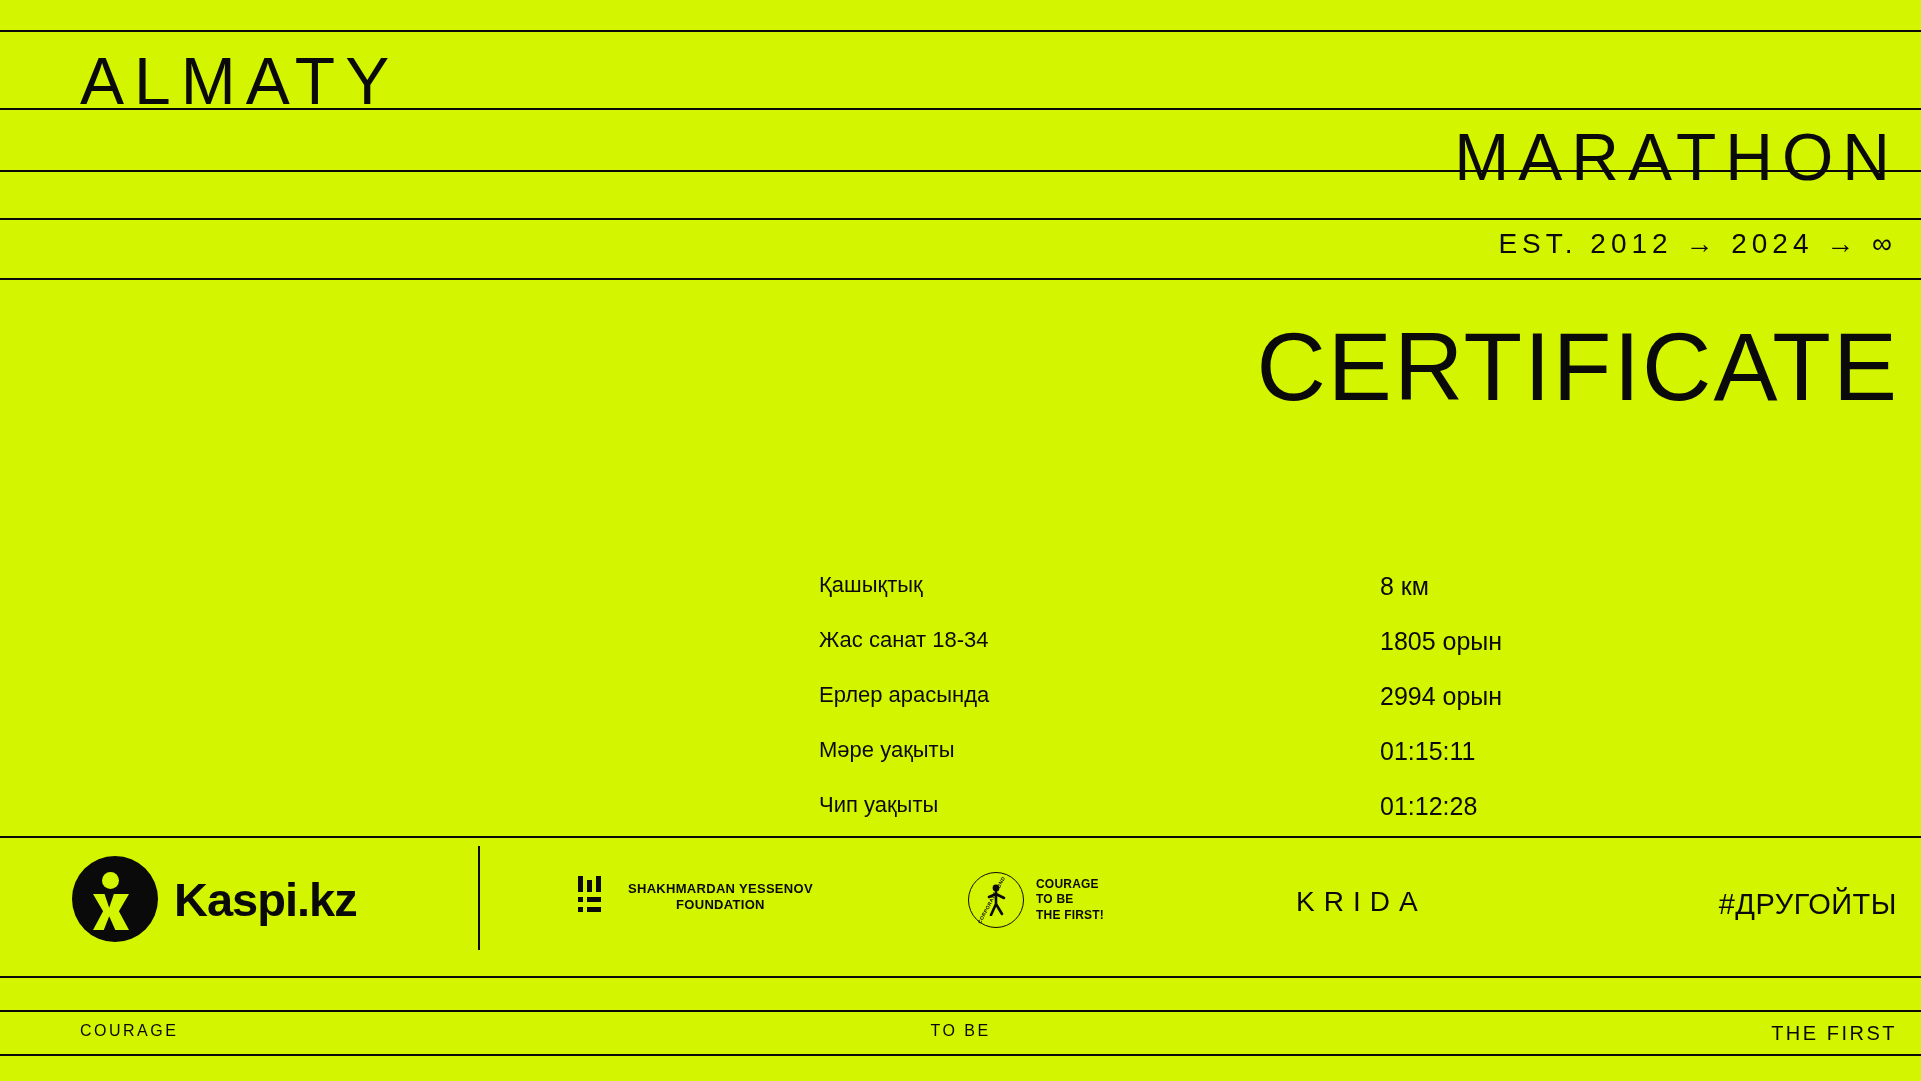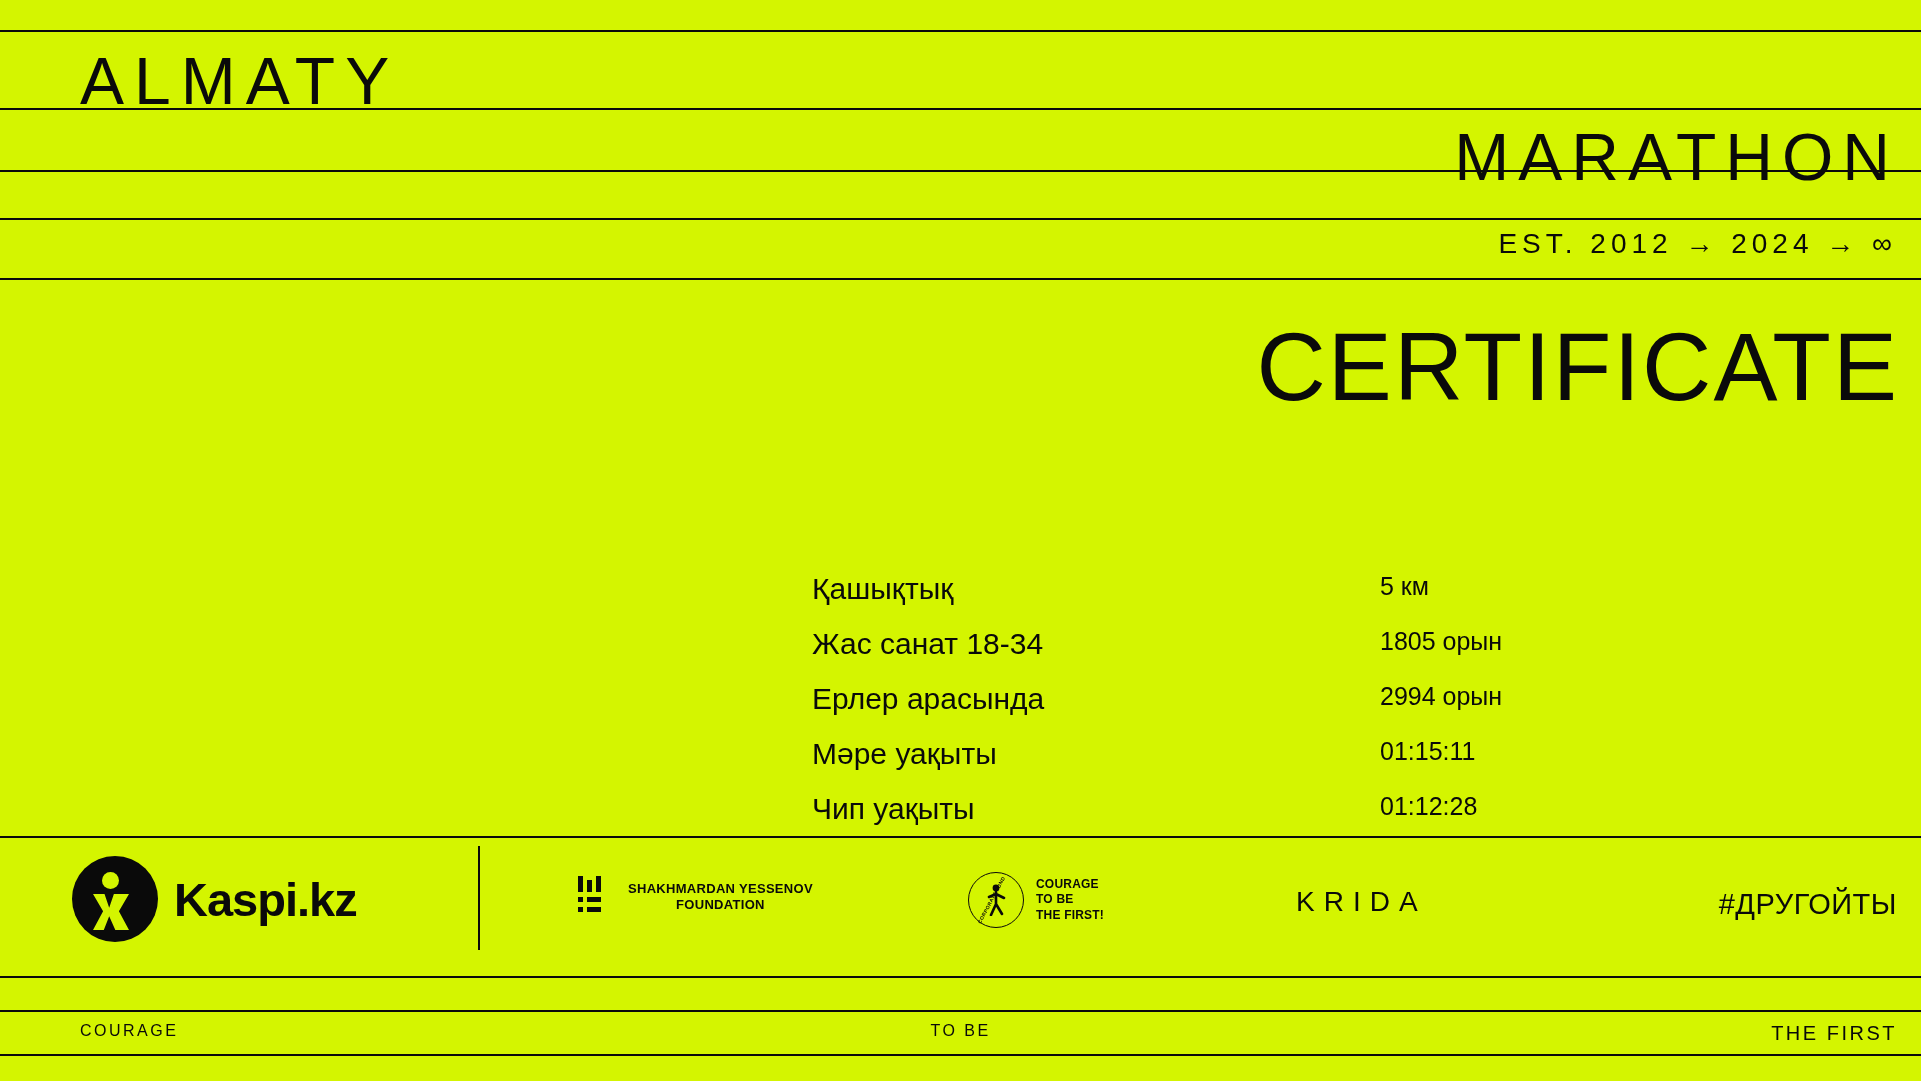--- a/index.html
+++ b/index.html
@@ -100,23 +100,23 @@
     left: 812px;
     top: 572px;
     width: 800px;
   }
   .result-row {
     position: relative;
     height: 55px;
   }
   .result-label {
     position: absolute;
-    left: 0;
+    left: 7px;
     top: 0;
-    font-size: 30px;
+    font-size: 22px;
     white-space: nowrap;
   }
   .result-value {
     position: absolute;
     left: 568px;
     top: 0;
     font-size: 25px;
     white-space: nowrap;
   }
 
@@ -318,21 +318,21 @@
     <div class="word-marathon">MARATHON</div>
     <div class="est-line">EST. 2012 → 2024 → ∞</div>
   </div>
 
   <div class="cert-title">CERTIFICATE</div>
 
 
   <div class="results">
     <div class="result-row">
       <div class="result-label">Қашықтық</div>
-      <div class="result-value">5 км</div>
+      <div class="result-value">8 км</div>
     </div>
     <div class="result-row">
       <div class="result-label">Жас санат 18-34</div>
       <div class="result-value">1805 орын</div>
     </div>
     <div class="result-row">
       <div class="result-label">Ерлер арасында</div>
       <div class="result-value">2994 орын</div>
     </div>
     <div class="result-row">

